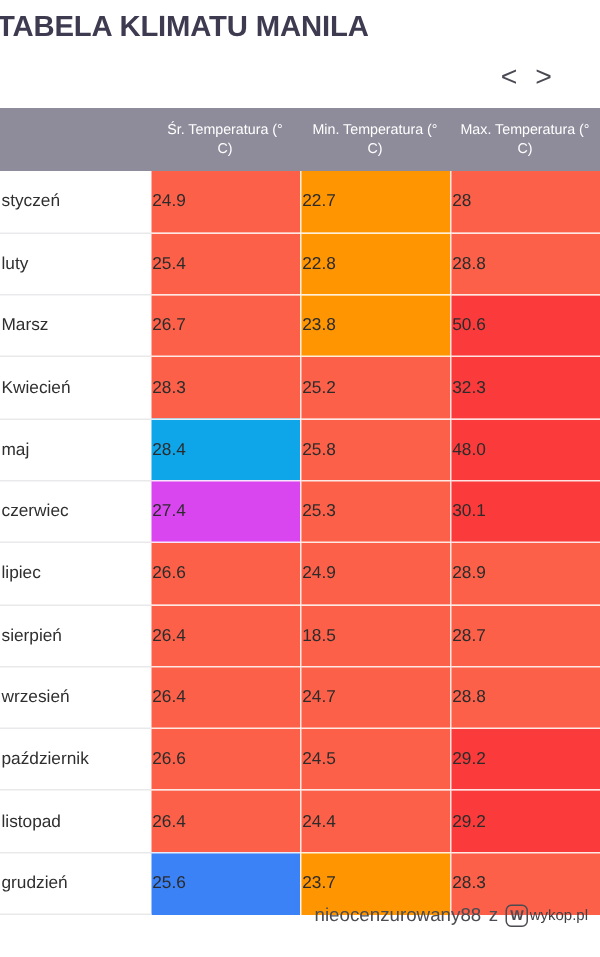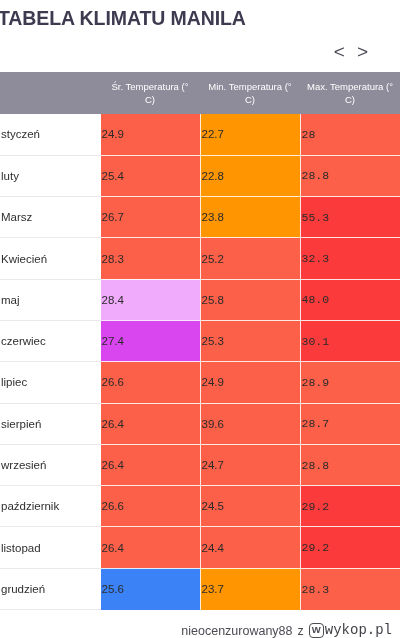--- a/index.html
+++ b/index.html
@@ -109,31 +109,30 @@
   tbody td.val {
     border-right: 1.5px solid rgba(255,255,255,0.85);
     border-bottom: 1.5px solid rgba(255,255,255,0.85);
     color: #2b2b2b;
   }
   tbody tr:last-child td.val {
     border-bottom: none;
   }
   tbody td.val:last-child {
     border-right: none;
-    font-family: Liberation Mono, monospace;
   }
 
   
   .footer {
     position: absolute;
     left: 0;
-    bottom: 0;
+    bottom: 20px;
     width: 400px;
     display: flex;
-    align-items: flex-end;
+    align-items: flex-start;
     justify-content: flex-end;
     padding-right: 8px;
     box-sizing: border-box;
     gap: 5px;
   }
   .footer-user {
     font-size: 12.5px;
     color: #4b4b52;
     font-family: "Liberation Sans", sans-serif;
   }
@@ -154,23 +153,23 @@
     display: inline-flex;
     align-items: center;
     justify-content: center;
     font-size: 9.5px;
     font-weight: bold;
     color: #4b4b52;
     line-height: 1;
     box-sizing: border-box;
   }
   .brand-text {
-    font-size: 14px;
+    font-size: 10px;
     color: #3f3f46;
-    font-family: Liberation Mono, monospace;
+    font-family: Liberation Sans, sans-serif;
   }
 </style>
 </head>
 <body>
 
 <div class="page">
 
   <div class="title">TABELA KLIMATU MANILA</div>
 
   <div class="pager">
@@ -204,50 +203,50 @@
           <tr>
             <td class="month">luty</td>
             <td class="val" style="background: rgb(252, 96, 73);">25.4</td>
             <td class="val" style="background: rgb(255, 149, 0);">22.8</td>
             <td class="val" style="background: rgb(252, 96, 73);">28.8</td>
           </tr>
           <tr>
             <td class="month">Marsz</td>
             <td class="val" style="background: rgb(252, 96, 73);">26.7</td>
             <td class="val" style="background: rgb(255, 149, 0);">23.8</td>
-            <td class="val" style="background: rgb(251, 59, 59);">55.3</td>
+            <td class="val" style="background: rgb(251, 59, 59);">50.6</td>
           </tr>
           <tr>
             <td class="month">Kwiecień</td>
             <td class="val" style="background: rgb(252, 96, 73);">28.3</td>
             <td class="val" style="background: rgb(252, 96, 73);">25.2</td>
             <td class="val" style="background: rgb(251, 59, 59);">32.3</td>
           </tr>
           <tr>
             <td class="month">maj</td>
-            <td class="val" style="background: #f0abfc;">28.4</td>
+            <td class="val" style="background: #0ea5e9;">28.4</td>
             <td class="val" style="background: rgb(252, 96, 73);">25.8</td>
             <td class="val" style="background: rgb(251, 59, 59);">48.0</td>
           </tr>
           <tr>
             <td class="month">czerwiec</td>
             <td class="val" style="background: #d946ef;">27.4</td>
             <td class="val" style="background: rgb(252, 96, 73);">25.3</td>
             <td class="val" style="background: rgb(251, 59, 59);">30.1</td>
           </tr>
           <tr>
             <td class="month">lipiec</td>
             <td class="val" style="background: rgb(252, 96, 73);">26.6</td>
             <td class="val" style="background: rgb(252, 96, 73);">24.9</td>
             <td class="val" style="background: rgb(252, 96, 73);">28.9</td>
           </tr>
           <tr>
             <td class="month">sierpień</td>
             <td class="val" style="background: rgb(252, 96, 73);">26.4</td>
-            <td class="val" style="background: rgb(252, 96, 73);">39.6</td>
+            <td class="val" style="background: rgb(252, 96, 73);">18.5</td>
             <td class="val" style="background: rgb(252, 96, 73);">28.7</td>
           </tr>
           <tr>
             <td class="month">wrzesień</td>
             <td class="val" style="background: rgb(252, 96, 73);">26.4</td>
             <td class="val" style="background: rgb(252, 96, 73);">24.7</td>
             <td class="val" style="background: rgb(252, 96, 73);">28.8</td>
           </tr>
           <tr>
             <td class="month">październik</td>

